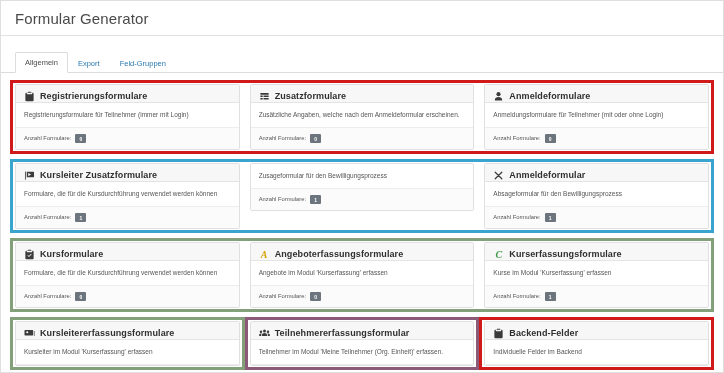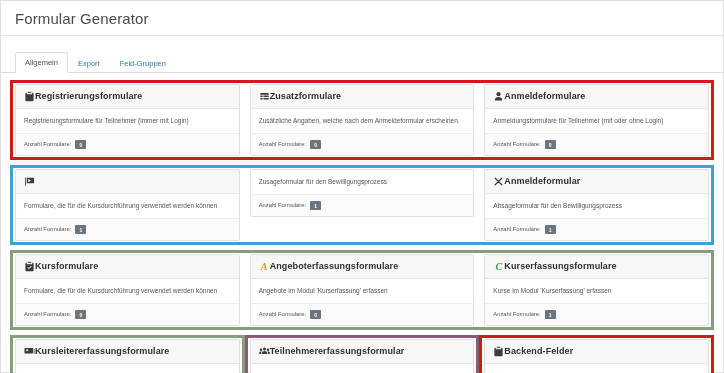--- a/index.html
+++ b/index.html
@@ -86,23 +86,24 @@
 
   .card {
     border: 1px solid #e0e0e0;
     border-radius: 2px;
     background: #fff;
     overflow: hidden;
   }
   .card-head {
     background: #f7f7f7;
     border-bottom: 1px solid #e4e4e4;
-    padding: 6px 8px 6px 8px;
+    padding: 6px 8px 0 8px;
     display: flex;
     align-items: center;
+    gap: 5px;
   }
   .card-icon {
     display: inline-flex;
     align-items: center;
     justify-content: center;
     width: 11px;
     height: 11px;
     flex: 0 0 auto;
     color: #3b3b3b;
   }
@@ -248,20 +249,21 @@
       <div class="anno" style="left:0px;top:0px;right:0px;bottom:0px;border-color:#3aa4cf;"></div>
 
       <div class="cell">
         <div class="card">
           <div class="card-head">
             <span class="card-icon">
               <svg width="11" height="11" viewBox="0 0 16 16" fill="currentColor">
                   <path d="M1.4 2h1.2v12H1.4V2zm2.6.6h9.8a.8.8 0 0 1 .8.8v6.4a.8.8 0 0 1-.8.8H4V2.6zm2.2 1.6v4.8l4-2.4-4-2.4z"></path>
                 </svg>
             </span>
+            <span class="card-title">Kursleiter Zusatzformulare</span>
           </div>
           <div class="card-desc">Formulare, die für die Kursdurchführung verwendet werden können</div>
           <div class="card-foot">
             <span class="foot-label">Anzahl Formulare:</span>
             <span class="badge">1</span>
           </div>
         </div>
       </div>
 
       <div class="cell">

